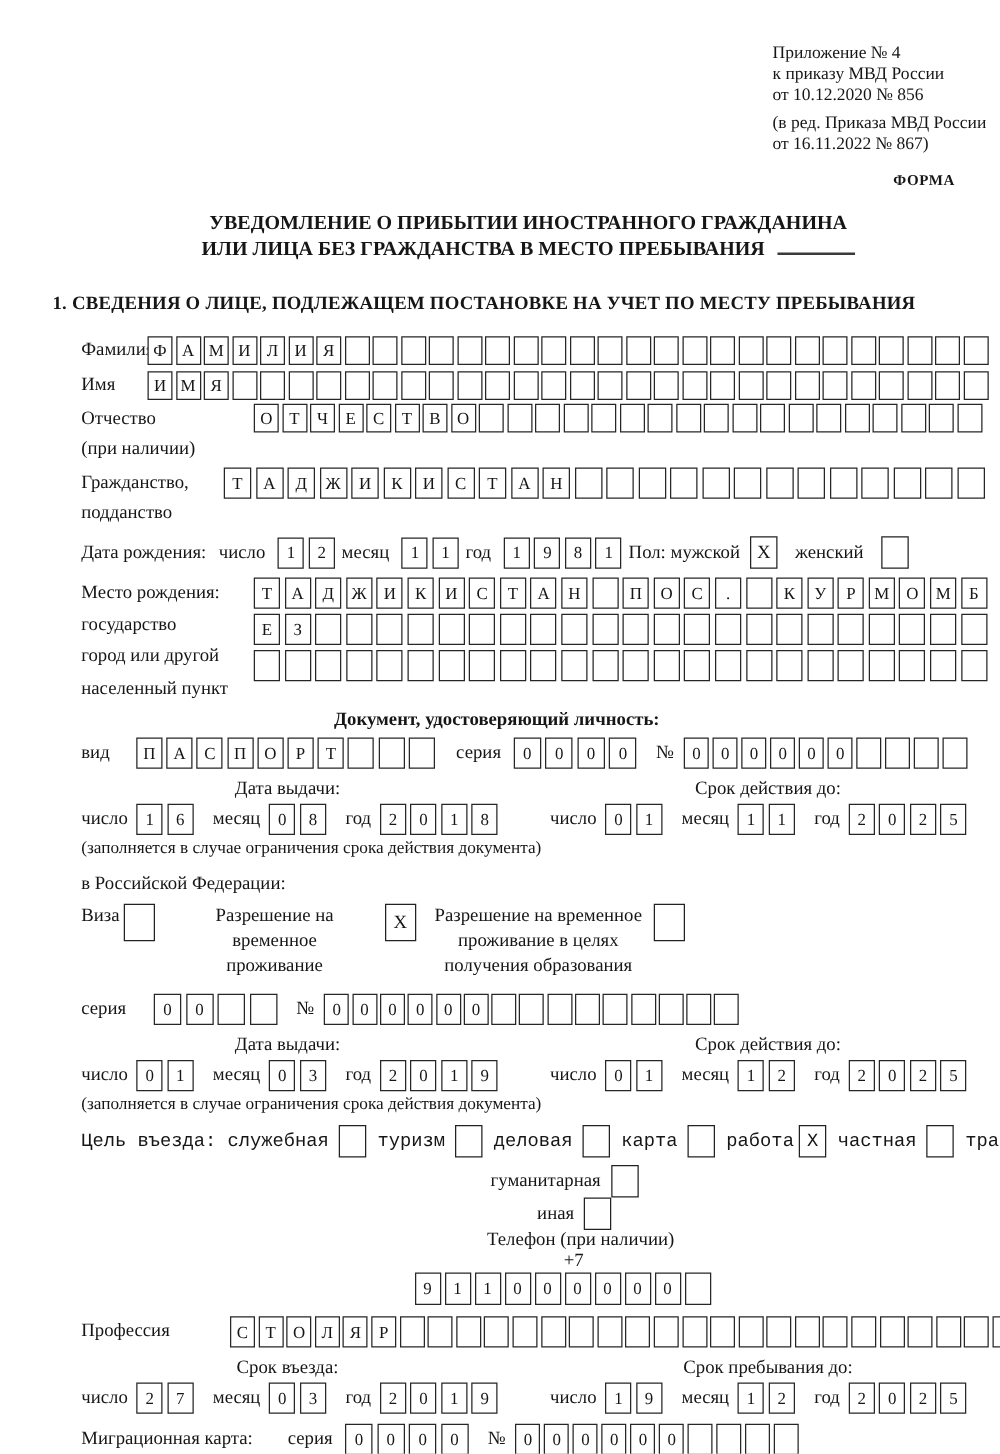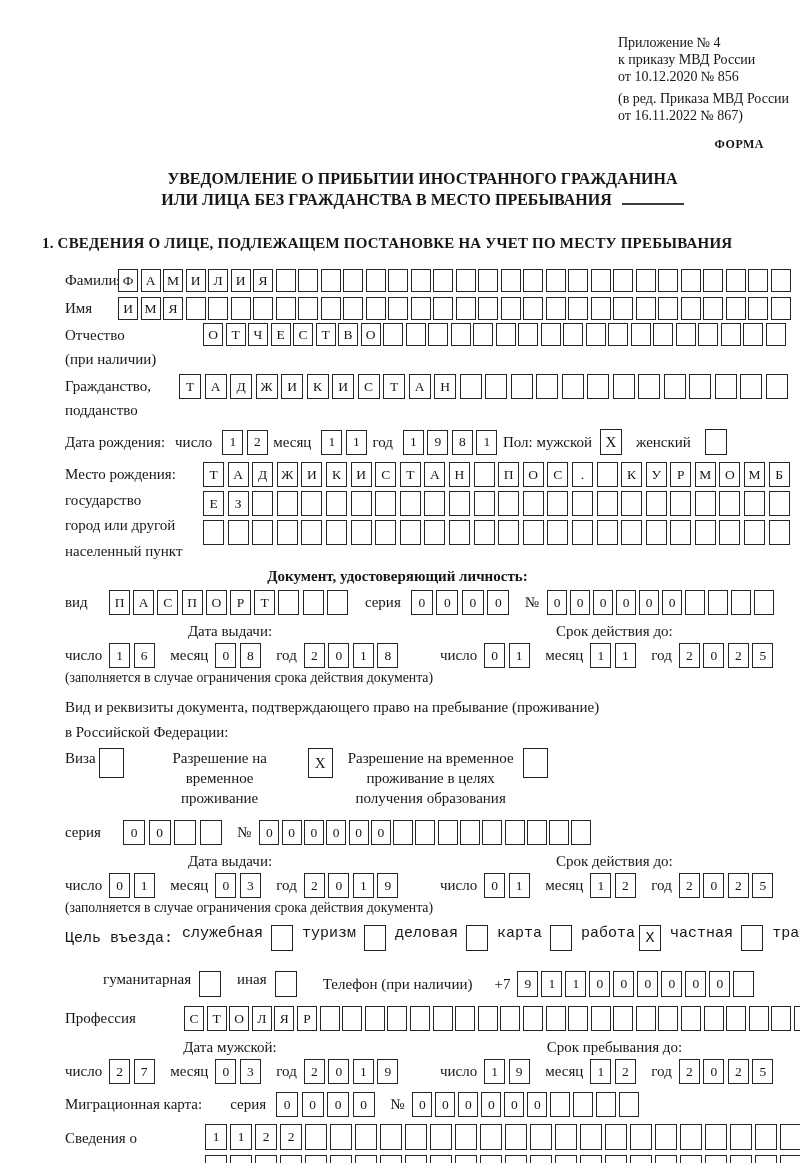--- a/index.html
+++ b/index.html
@@ -95,23 +95,23 @@
   .opt3 .opt-txt { width: 160px; }
   .opt4 { margin-left: 14px; }
   .opt4 .opt-txt { width: 168px; }
   .opt { display: flex; align-items: flex-start; }
   .opt .checkbox { margin-top: 0; }
 
   .r-ser2 { margin-top: 12px; }
   .r-ser2 .lbl-s { width: 46px; margin-right: 12px; }
 
   .r-goal { margin-top: 9px; font-family: Liberation Mono, monospace; }
-  .p-item { display: inline-flex; margin-left: 9px; }
+  .p-item { display: inline-flex; align-items: center; margin-left: 9px; }
   .p-item:first-of-type { margin-left: 6px; }
-  .r-phone { margin-top: 20px; margin-left: 38px; }
+  .r-phone { margin-top: 6px; margin-left: 38px; flex-direction: column; }
   .ph-lbl { margin-left: 26px; }
   .ph-pref { margin: 0 7px 0 22px; }
   .r-prof { margin-top: 9px; gap: 32px; }
   .r-prof .lbl { width: 87px; }
 
   .r-mk { margin-top: 8px; }
   .r-mk .lbl-mk { margin-right: 28px; }
   .r-mk .lbl-ser2 { margin-right: 10px; }
 
   .r-rep { margin-top: 7px; }
@@ -474,21 +474,20 @@
             <span class="cell">0</span>
             <span class="cell">2</span>
             <span class="cell">5</span>
           </span>
       </div>
     </div>
   </div>
   <div class="fnote">(заполняется в случае ограничения срока действия документа)</div>
 
   <div class="rf-intro">
-    <div>Вид и реквизиты документа, подтверждающего право на пребывание (проживание)</div>
     <div>в Российской Федерации:</div>
   </div>
 
   <div class="frow atop r-opts">
     <span class="opt">
       <span class="opt-txt">Виза</span>
       <span class="checkbox" style="margin-left:3px"></span>
     </span>
     <span class="opt opt3">
       <span class="opt-txt">
@@ -669,21 +668,21 @@
         <span class="cell"></span>
         <span class="cell"></span>
         <span class="cell"></span>
         <span class="cell"></span>
         <span class="cell"></span>
       </span>
   </div>
 
   <div class="frow dates">
     <div class="dgroup dg-l">
-      <div class="dhead">Дата мужской:</div>
+      <div class="dhead">Срок въезда:</div>
       <div class="dvals">
         <span class="dlbl">число</span>
         <span class="cells date">
             <span class="cell">2</span>
             <span class="cell">7</span>
           </span>
         <span class="dlbl">месяц</span>
         <span class="cells date">
             <span class="cell">0</span>
             <span class="cell">3</span>

